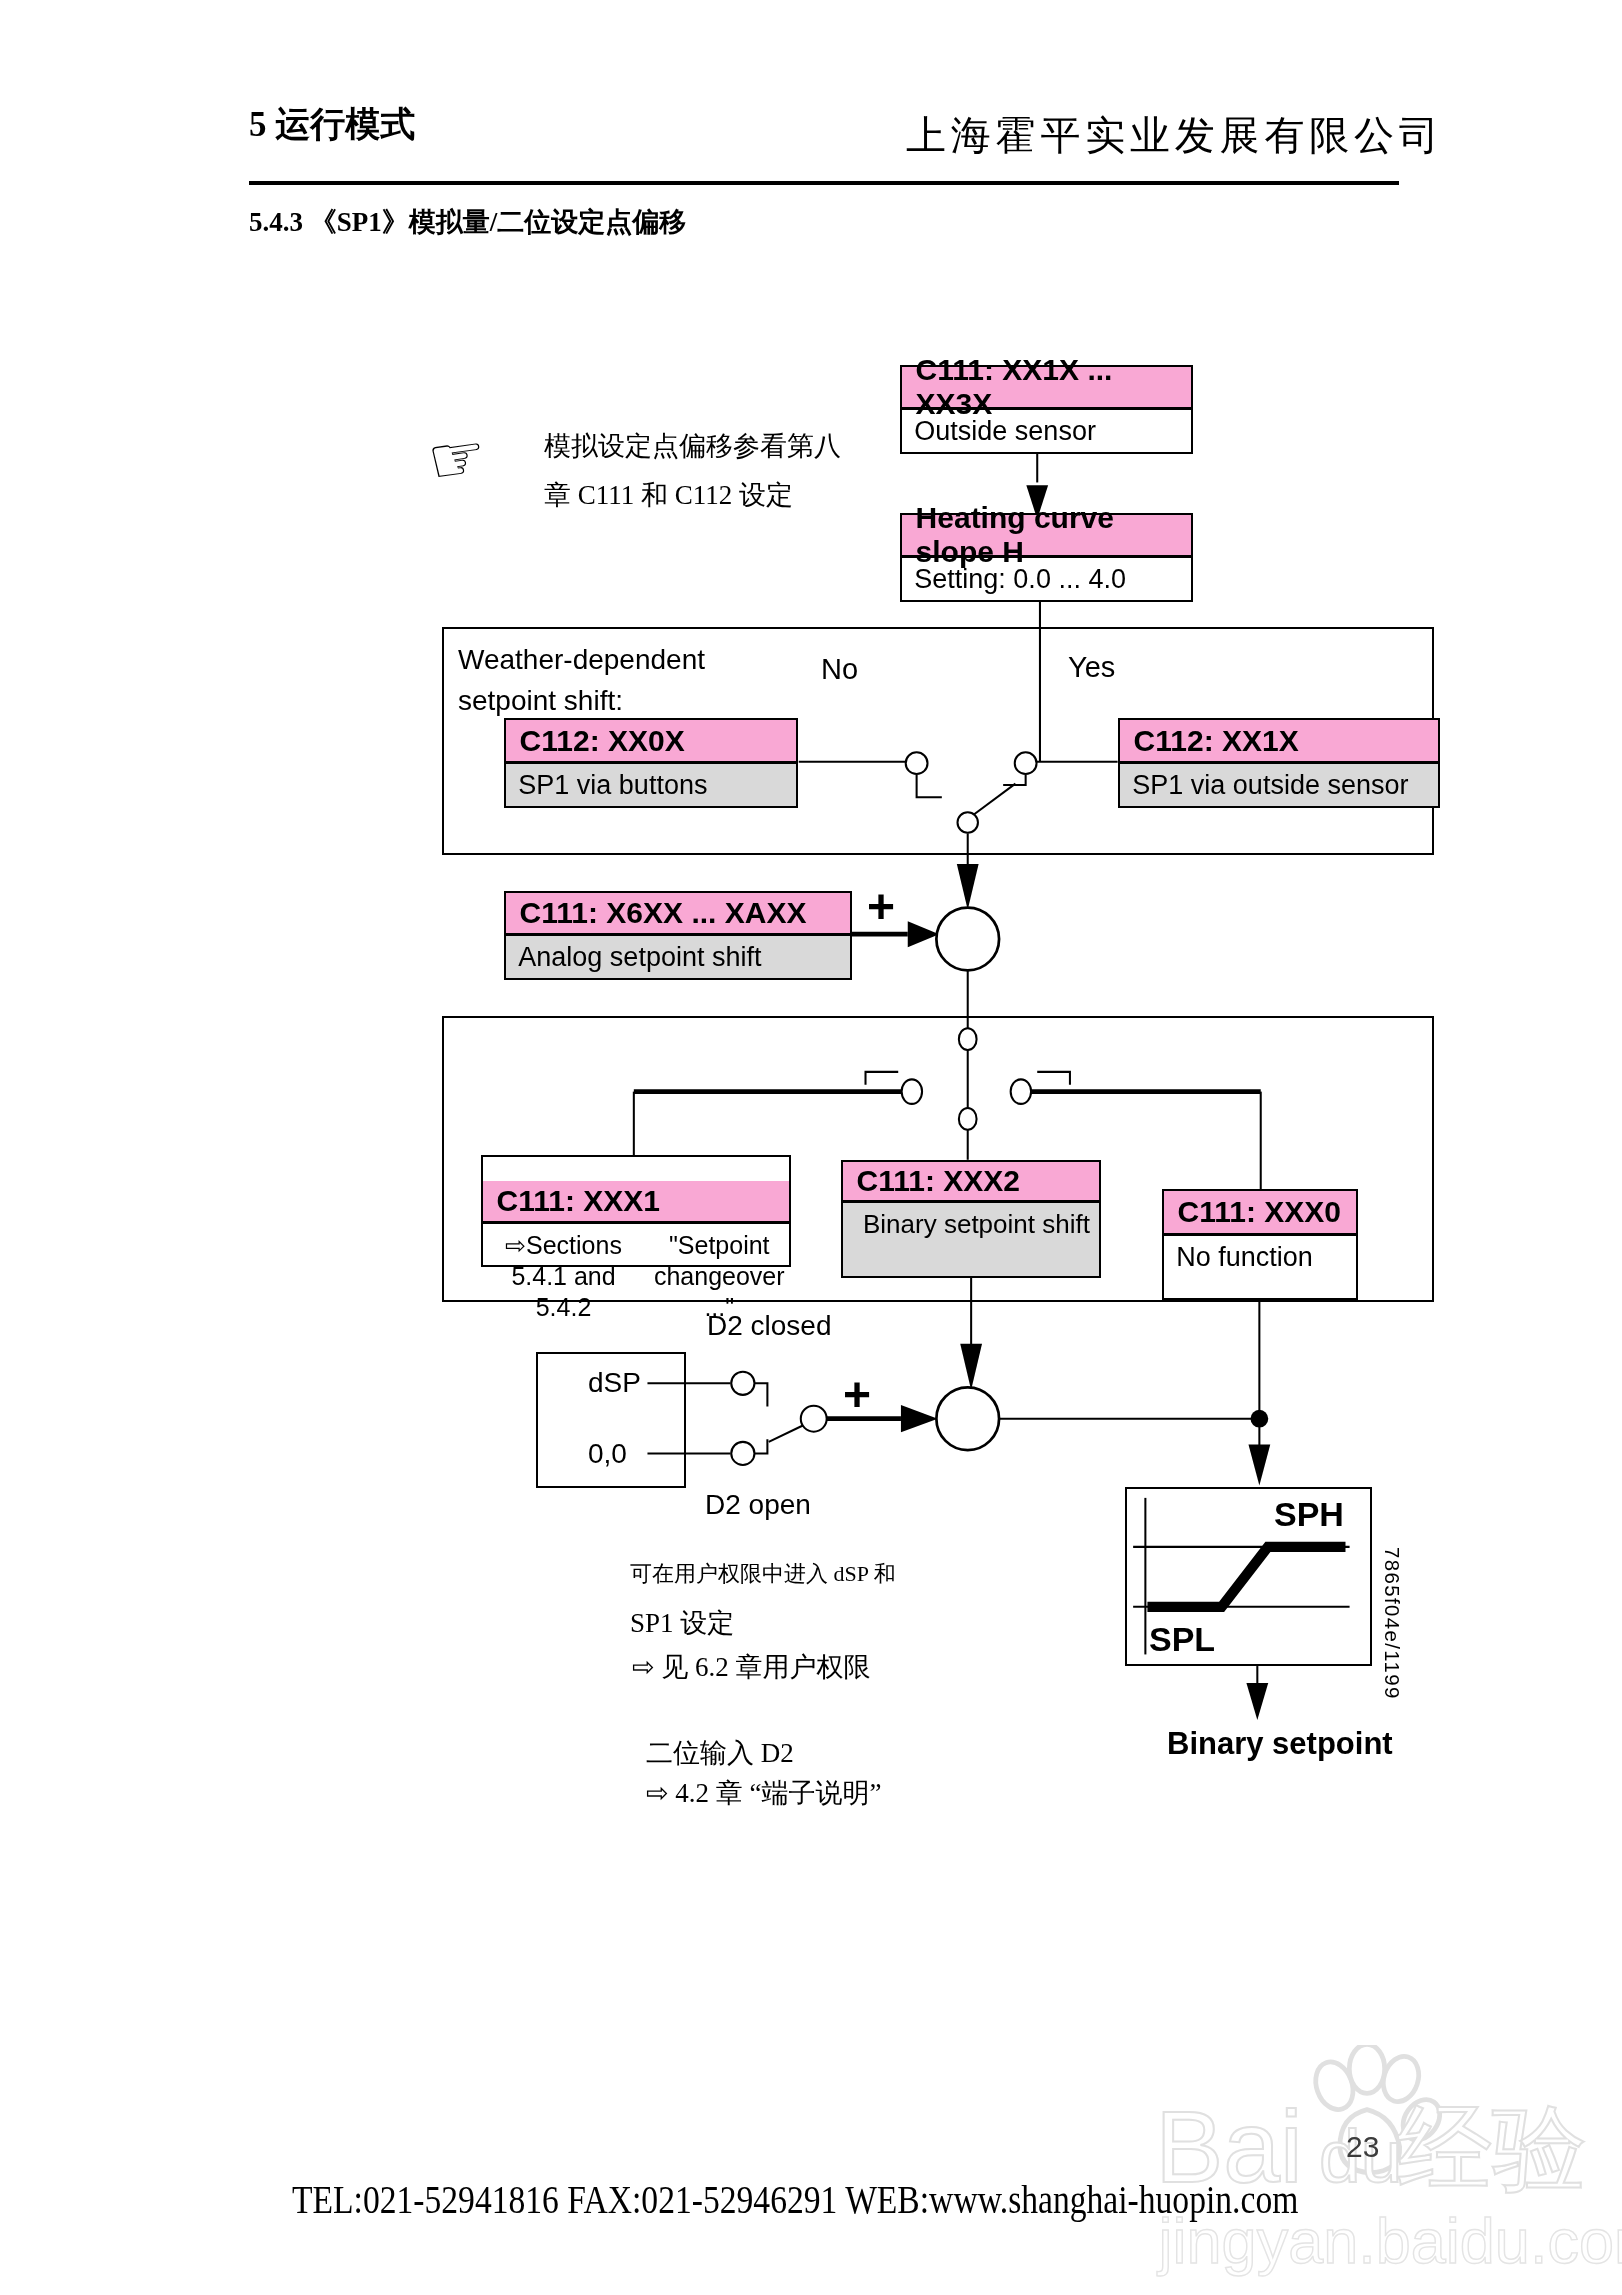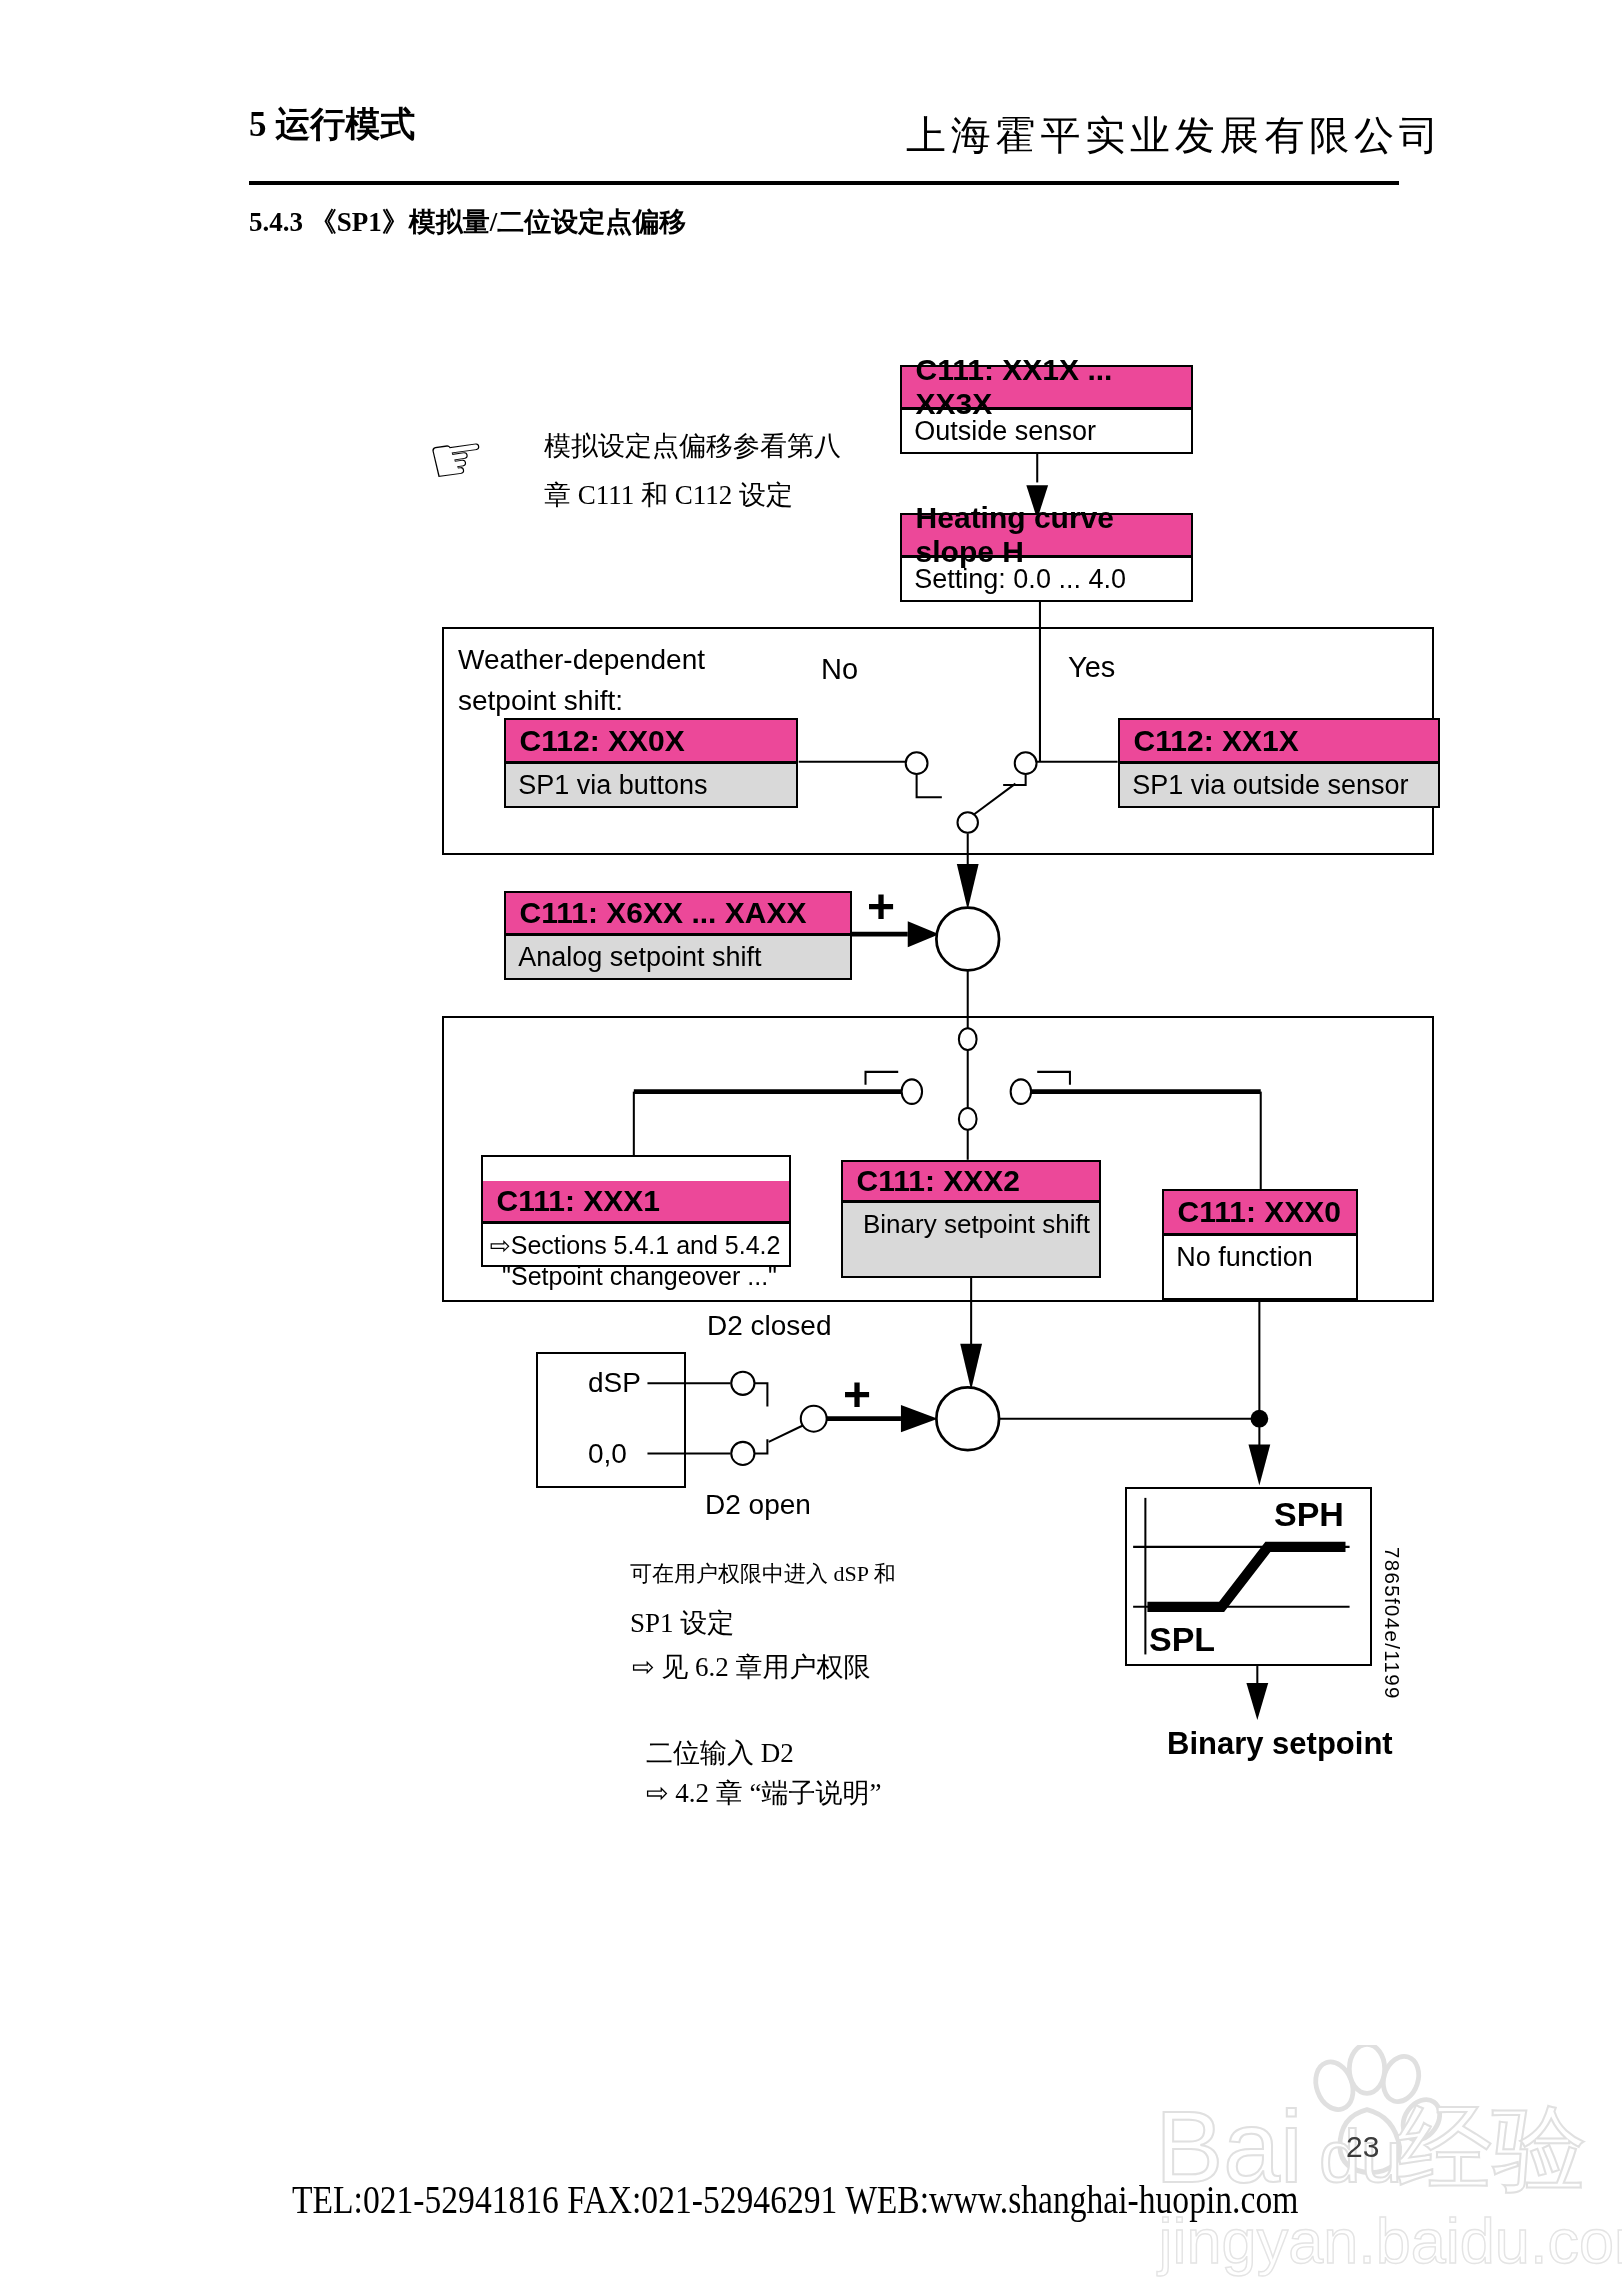--- a/index.html
+++ b/index.html
@@ -3,21 +3,21 @@
 <meta charset="utf-8">
 <style>
   html,body{margin:0;padding:0;background:#9a9a9a;}
   .page{position:relative;width:1622px;height:2295px;background:#ffffff;overflow:hidden;
         font-family:"Liberation Sans",sans-serif;color:#000;}
   .abs{position:absolute;}
   
   .fbox{position:absolute;border:2px solid #000;background:#fff;box-sizing:border-box;
         display:flex;flex-direction:column;}
   .fh{font-weight:bold;font-size:30px;border-bottom:3.4px solid #000;display:flex;
-      align-items:center;padding-left:13.6px;flex:0 0 auto;background:#ec4899;}
+      align-items:center;padding-left:13.6px;flex:0 0 auto;background:#f9a8d4;}
   .fb{font-size:27px;display:flex;align-items:flex-start;padding-left:12.3px;padding-top:5.5px;flex:1 1 auto;}
   .shaded{background:#d9d9d9;}
   .plain{position:absolute;border:2px solid #000;background:transparent;box-sizing:border-box;}
   .lbl{position:absolute;font-size:29px;white-space:nowrap;}
   .cjk{font-family:"Liberation Serif",serif;}
   .bold{font-weight:bold;}
   svg{position:absolute;left:0;top:0;}
   .wm{color:#fff;-webkit-text-stroke:2px #e0e0e0;text-shadow:0 0 0.7px #e6e6e6;font-weight:normal;
       font-family:"Liberation Sans",sans-serif;position:absolute;white-space:nowrap;}
   .docnum{transform:rotate(90deg);transform-origin:left top;font-size:20.4px;letter-spacing:1.4px;}
@@ -156,21 +156,21 @@
   <div class="fbox" style="left:504px;top:891px;width:348px;height:89px;z-index:2;">
     <div class="fh" style="height:40px;">C111: X6XX ... XAXX</div>
     <div class="fb shaded">Analog setpoint shift</div>
   </div>
   <div class="lbl bold" style="left:867px;top:879px;font-size:48px;z-index:2;">+</div>
 
   <div class="plain" style="left:442px;top:1016px;width:992px;height:286px;z-index:1;"></div>
 
   <div class="fbox" style="left:481px;top:1155px;width:310px;height:112px;z-index:2;">
     <div class="fh" style="height:40px;margin-top:24px;">C111: XXX1</div>
-    <div class="fb" style="flex-direction:column;font-size:25px;line-height:1.25;align-items:flex-start;padding-left:6.8px;">
+    <div class="fb" style="flex-direction:row;font-size:25px;line-height:1.25;align-items:flex-start;padding-left:6.8px;text-align:center;">
       <span>⇨Sections 5.4.1 and 5.4.2</span>
       <span style="padding-left:12.3px;">"Setpoint changeover ..."</span>
     </div>
   </div>
   <div class="fbox" style="left:841px;top:1160px;width:260px;height:118px;z-index:2;">
     <div class="fh" style="height:38px;">C111: XXX2</div>
     <div class="fb shaded" style="font-size:26px;padding-left:20px;">Binary setpoint shift</div>
   </div>
   <div class="fbox" style="left:1162px;top:1189px;width:196px;height:111px;z-index:2;">
     <div class="fh" style="height:42px;">C111: XXX0</div>

